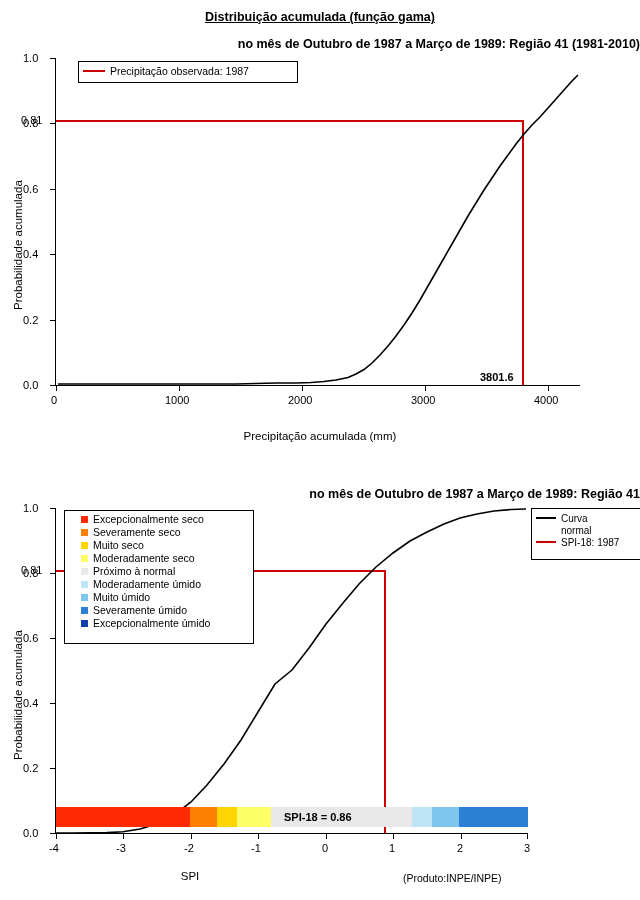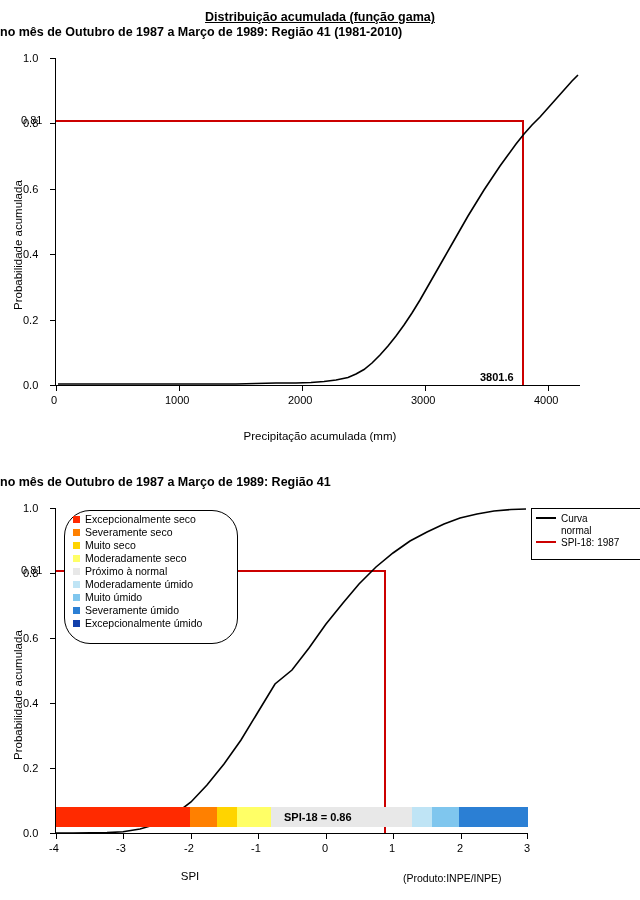--- a/index.html
+++ b/index.html
@@ -12,22 +12,22 @@
   }
   .panel{position:relative;width:640px;}
   #panel-top{height:450px;}
   #panel-bottom{height:450px;}
 
   .title{
     position:absolute;left:0;width:640px;text-align:center;
     font-size:12.5px;font-weight:bold;line-height:15px;
   }
   .subtitle{
-    position:absolute;left:0;width:640px;text-align:left;
-    font-size:12.5px;font-weight:bold;line-height:15px;
+    position:absolute;left:0;width:640px;text-align:right;
+    font-size:12.5px;font-weight:bold;line-height:15px;margin-top:12px;
   }
 
   .plot{position:absolute;}
   .plotbg{position:absolute;left:0;top:0;width:100%;height:100%;background:#fff;}
 
   .axis-line{position:absolute;background:#000;}
 
   .tick{position:absolute;background:#000;}
   .ticklabel{
     position:absolute;font-size:11px;color:#000;white-space:nowrap;
@@ -112,20 +112,26 @@
     <div class="ticklabel" style="left:-33px;top:256px;">0.2</div>
     <div class="ticklabel" style="left:-33px;top:190px;">0.4</div>
     <div class="ticklabel" style="left:-33px;top:125px;">0.6</div>
     <div class="ticklabel" style="left:-33px;top:59px;">0.8</div>
     <div class="ticklabel" style="left:-33px;top:-6px;">1.0</div>
 
     <div class="ticklabel" style="left:-35px;top:56px;">0.81</div>
 
     <div class="annot" style="left:424px;top:313px;">3801.6</div>
 
+    <div class="legendbox" style="left:22px;top:3px;width:218px;height:20px;">
+      <div class="legend-row" style="height:18px;">
+        <span class="legend-swatch"></span>
+        <span class="legend-text">Precipitação observada: 1987</span>
+      </div>
+    </div>
   </div>
 
   <div class="ylabel" style="left:12px;top:310px;">Probabilidade acumulada</div>
   <div class="xlabel" style="left:0;top:430px;">Precipitação acumulada (mm)</div>
 </div>
 
 <div class="panel" id="panel-bottom">
 
   <div class="subtitle" style="top:25px;">no mês de Outubro de 1987 a Março de 1989: Região 41</div>
 
@@ -183,21 +189,21 @@
 
     <div class="ticklabel" style="left:-33px;top:319px;">0.0</div>
     <div class="ticklabel" style="left:-33px;top:254px;">0.2</div>
     <div class="ticklabel" style="left:-33px;top:189px;">0.4</div>
     <div class="ticklabel" style="left:-33px;top:124px;">0.6</div>
     <div class="ticklabel" style="left:-33px;top:59px;">0.8</div>
     <div class="ticklabel" style="left:-33px;top:-6px;">1.0</div>
 
     <div class="ticklabel" style="left:-35px;top:56px;">0.81</div>
 
-    <div class="legendbox" style="left:8px;top:2px;width:164px;height:128px;padding:2px 4px;border-radius:26px;">
+    <div class="legendbox" style="left:8px;top:2px;width:164px;height:128px;padding:2px 12px;">
       <div class="legend-row">
         <span class="legend-dot" style="background:#ff2a00;"></span>
         <span class="legend-text">Excepcionalmente seco</span>
       </div>
       <div class="legend-row">
         <span class="legend-dot" style="background:#ff8000;"></span>
         <span class="legend-text">Severamente seco</span>
       </div>
       <div class="legend-row">
         <span class="legend-dot" style="background:#ffd400;"></span>

